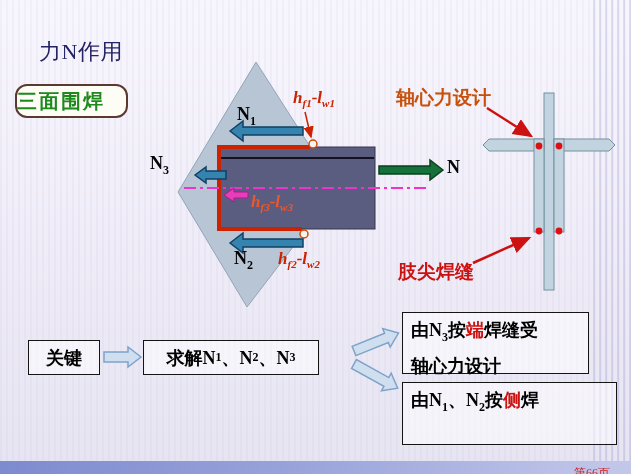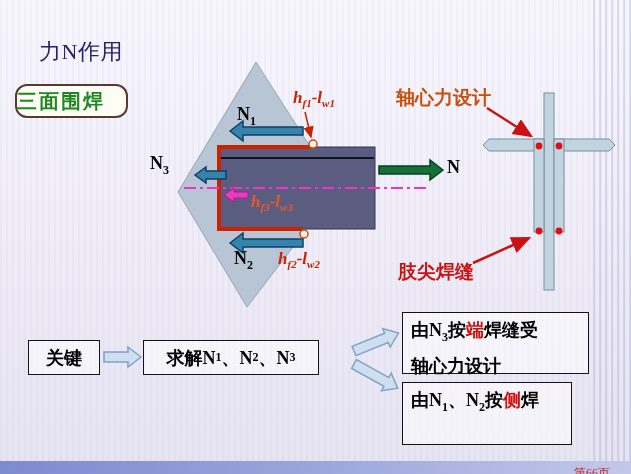--- a/index.html
+++ b/index.html
@@ -147,20 +147,20 @@
       <sub>2</sub>
       <span>、N</span>
       <sub>3</sub>
   </div>
   <div class="fbox result" style="left:402px;top:312px;width:187px;height:62px">
     <div class="rl">
       <span>由N</span><sub>3</sub><span>按</span><span class="hl">端</span><span>焊缝受</span>
     </div>
     <div class="rl">轴心力设计</div>
   </div>
-  <div class="fbox result" style="left:402px;top:382px;width:170px;height:63px">
+  <div class="fbox result" style="left:402px;top:382px;width:215px;height:63px">
     <div class="rl">
       <span>由N</span><sub>1</sub><span>、N</span><sub>2</sub><span>按</span><span class="hl">侧</span><span>焊</span>
     </div>
   </div>
 
   <div class="footer">第66页</div>
 </div>
 
 </body></html>

